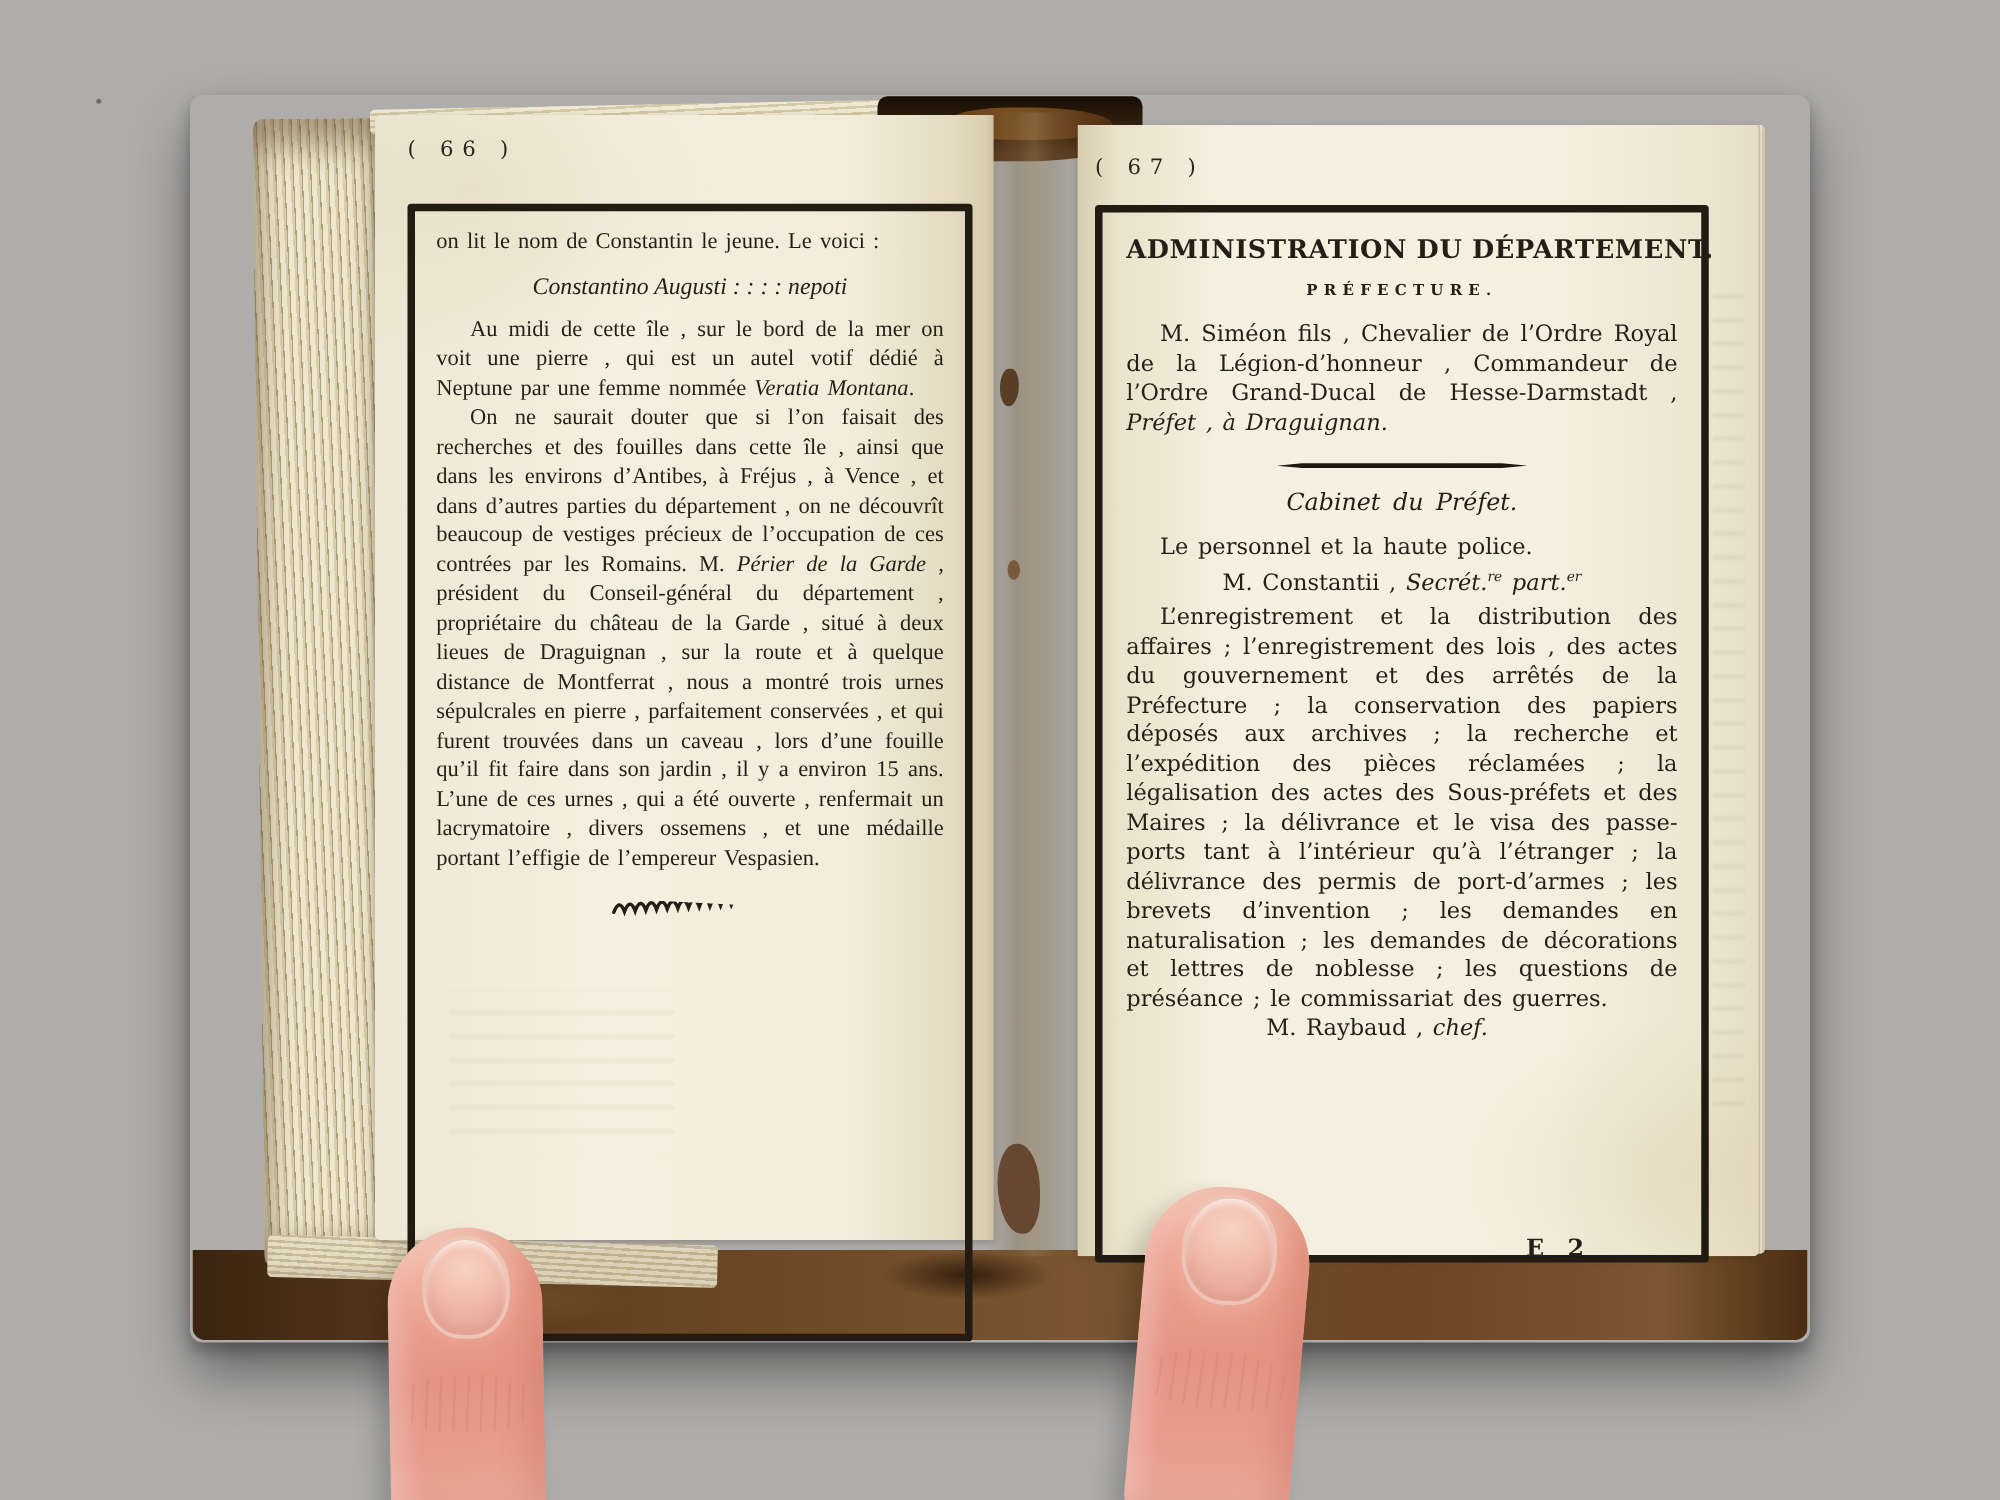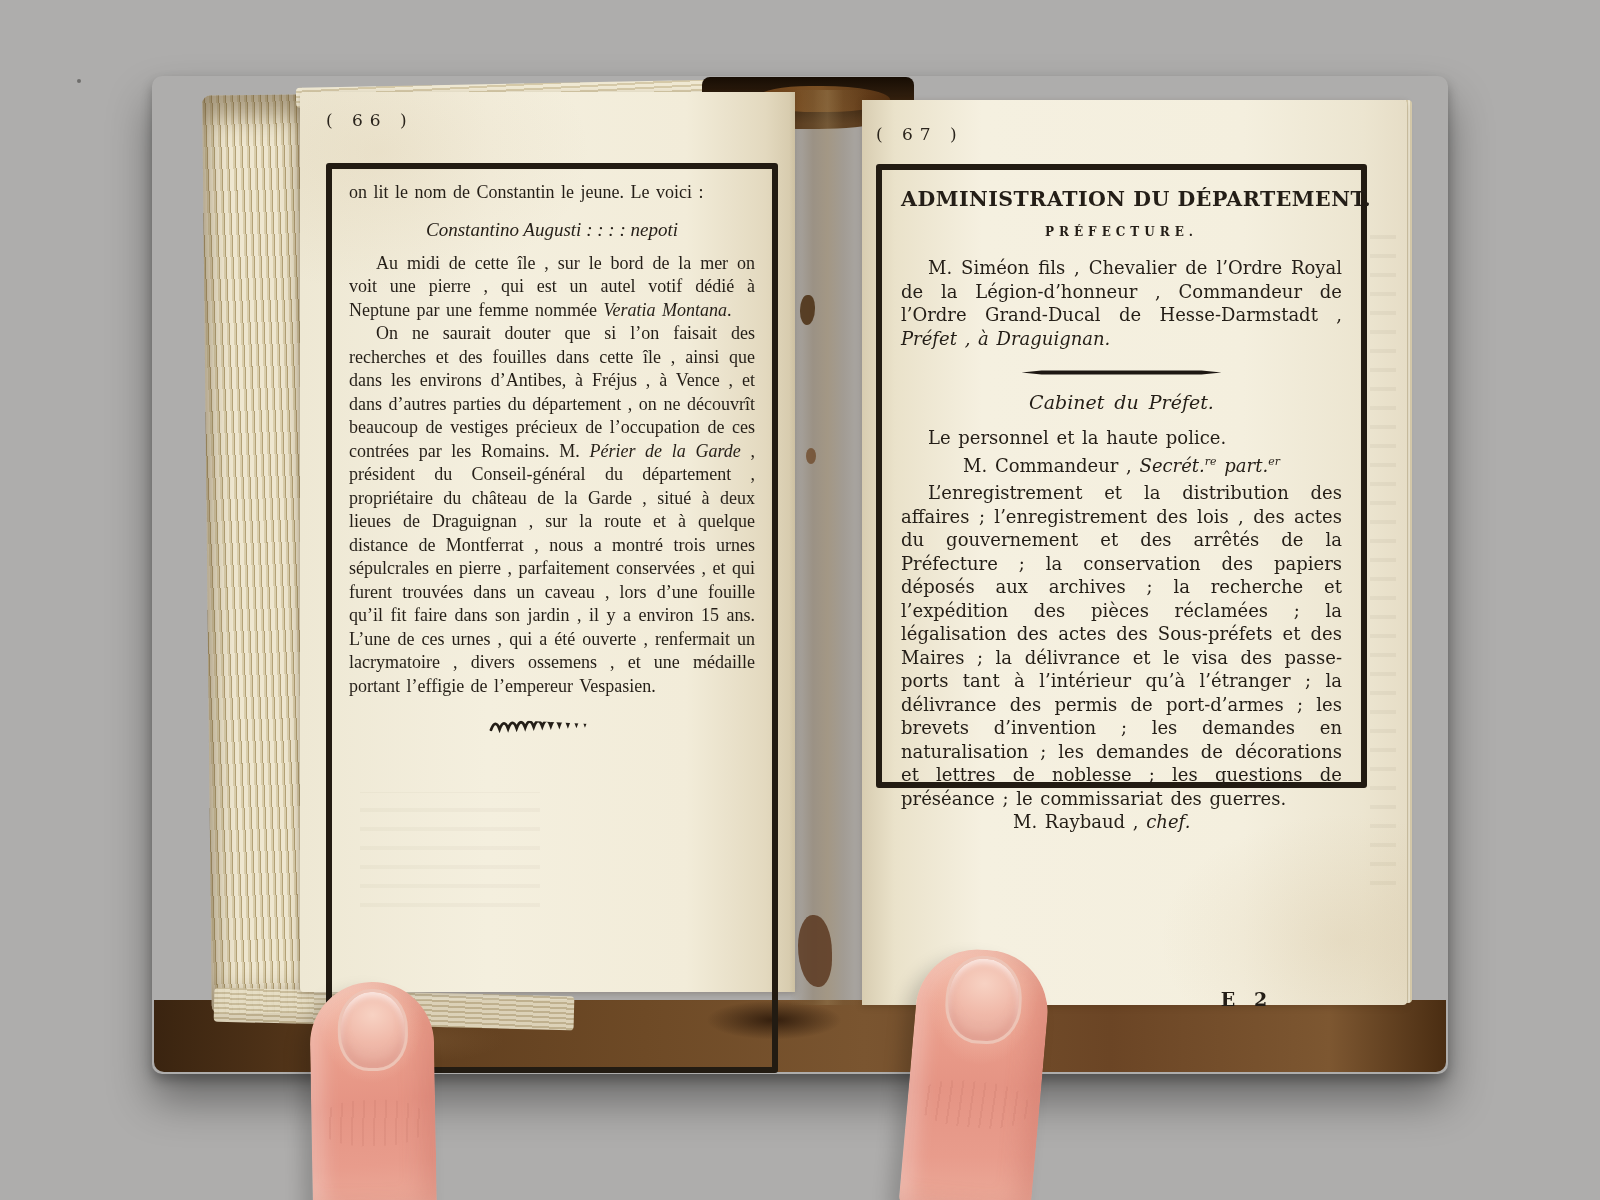--- a/index.html
+++ b/index.html
@@ -94,21 +94,21 @@
 
   .pagenum{position:absolute;font-size:17px;letter-spacing:7px;color:#2a241c;}
   .page-left .pagenum{top:18px;left:26px;width:452px;}
   .page-right .pagenum{top:24px;left:14px;width:491px;}
 
   .frame{
     position:absolute;border:6px solid #221b12;border-radius:3px;
     box-sizing:border-box;
   }
   .page-left .frame{left:26px;top:71px;width:452px;height:910px;padding:12px 17px 0;font-family:Liberation Serif, serif;}
-  .page-right .frame{left:14px;top:64px;width:491px;height:624px;padding:12px 19px 0;}
+  .page-right .frame{left:14px;top:64px;width:491px;height:846px;padding:12px 19px 0;}
 
   .para{
     margin:0;font-size:18px;line-height:23.5px;text-align:justify;
     word-spacing:2px;hyphens:auto;-webkit-hyphens:auto;
   }
   .indent{text-indent:27px;}
   .mt{margin-top:10px;}
   .it{font-style:italic;}
   .verse{font-style:italic;font-size:19px;text-align:center;margin-top:13px;line-height:24px;}
   .verse + .verse{margin-top:9px;}
@@ -209,21 +209,21 @@
   <div class="page page-right">
     <div class="pagenum">( 67 )</div>
     <div class="ghost ghost-right"></div>
     <div class="frame">
       <h1 class="main-heading">ADMINISTRATION DU DÉPARTEMENT.</h1>
       <div class="sub-heading">PRÉFECTURE.</div>
       <p class="para indent mt" style="margin-top:17px;"><span>M. Siméon fils , Chevalier de l’Ordre Royal de la Légion-d’honneur , Commandeur de l’Ordre Grand-Ducal de Hesse-Darmstadt , </span><span class="it">Préfet , à Draguignan.</span></p>
       <div class="rule-taper"></div>
       <div class="center-it">Cabinet du Préfet.</div>
       <p class="para indent" style="margin-top:13px;"><span>Le personnel et la haute police.</span></p>
-      <p class="officer"><span>M. Commandeur , </span><span class="it"><span>Secrét.</span><sup>re</sup><span> part.</span><sup>er</sup></span></p>
+      <p class="officer"><span>M. Constantii , </span><span class="it"><span>Secrét.</span><sup>re</sup><span> part.</span><sup>er</sup></span></p>
       <p class="para indent" style="margin-top:4px;"><span>L’enregistrement et la distribution des affaires ; l’enregistrement des lois , des actes du gouvernement et des arrêtés de la Préfecture ; la conservation des papiers déposés aux archives ; la recherche et l’expédition des pièces réclamées ; la légalisation des actes des Sous-préfets et des Maires ; la délivrance et le visa des passe-ports tant à l’intérieur qu’à l’étranger ; la délivrance des permis de port-d’armes ; les brevets d’invention ; les demandes en naturalisation ; les demandes de décorations et lettres de noblesse ; les questions de préséance ; le commissariat des guerres.</span></p>
       <p class="chief"><span>M. Raybaud , </span><span class="it">chef.</span></p>
     </div>
     <div class="sig">E 2</div>
   </div>
 
   <div class="finger finger-left">
     <div class="nail"></div>
     <div class="wrinkles"></div>
   </div>

